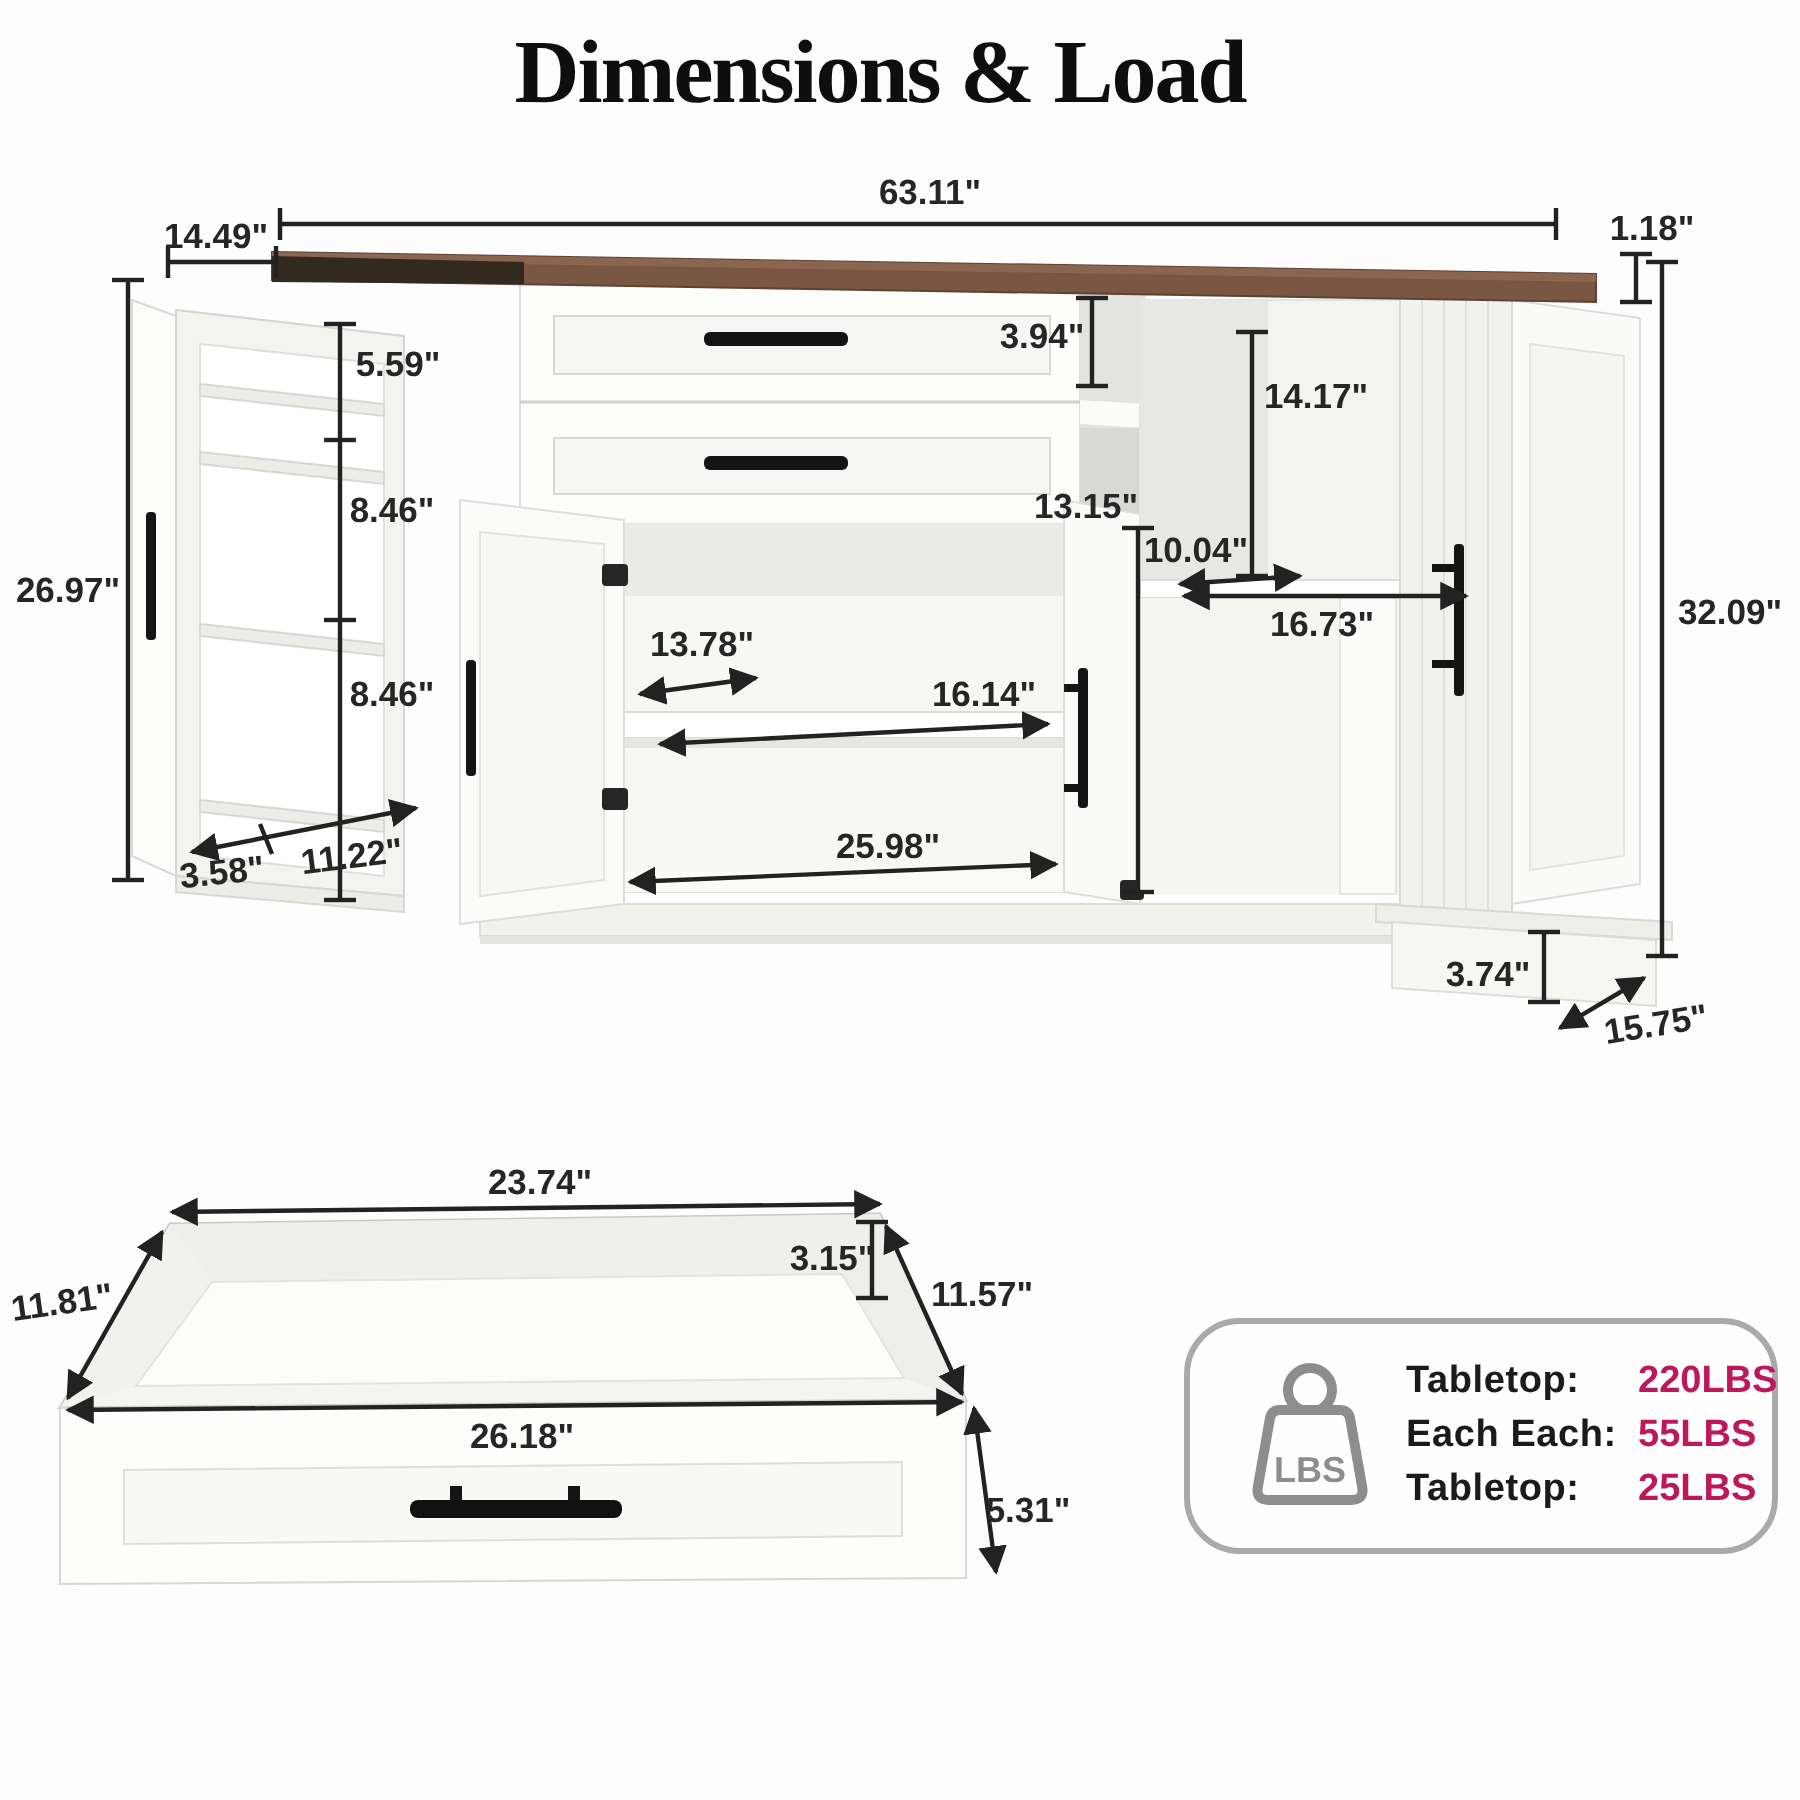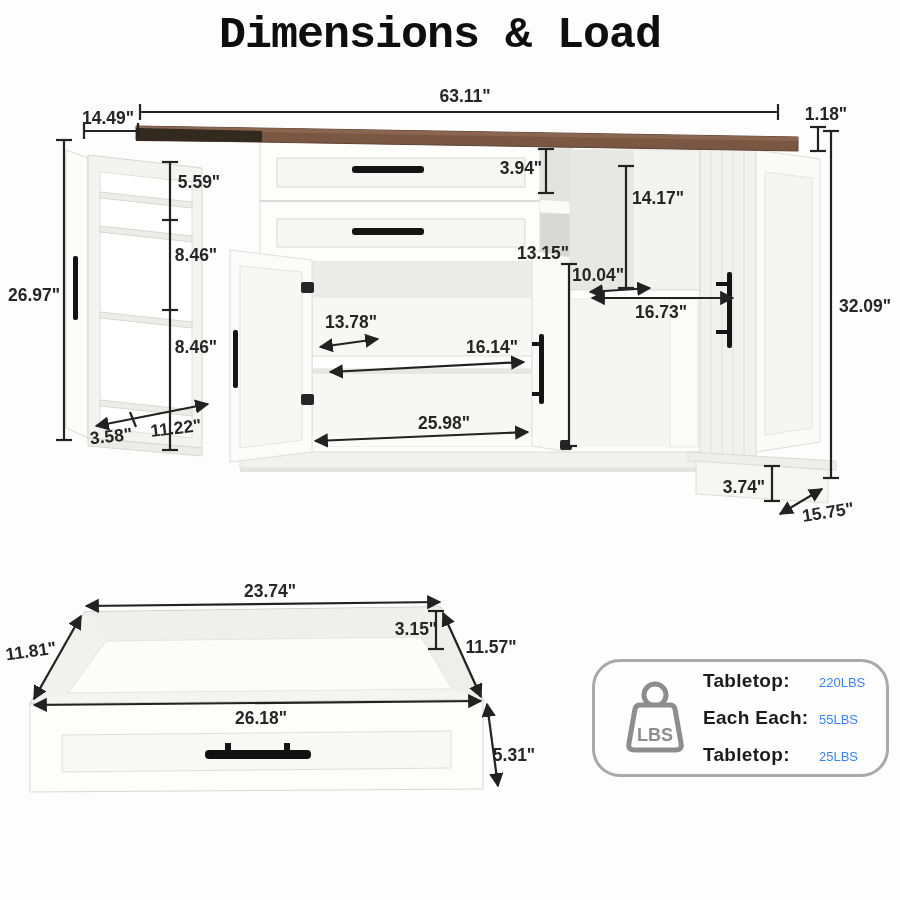--- a/index.html
+++ b/index.html
@@ -1,31 +1,31 @@
 <!DOCTYPE html>
 <html><head>
 <meta charset="utf-8">
 <style>
   html,body{margin:0;padding:0;}
   body{width:900px;height:900px;position:relative;background:#fdfdfd;overflow:hidden;
        font-family:"Liberation Sans", sans-serif;}
   .page{position:absolute;inset:0;}
   h1.title{position:absolute;left:0;top:10px;width:880px;margin:0;text-align:center;
        font-size:45px;font-weight:800;color:#0e0e0e;letter-spacing:-1px;
-       font-family:Liberation Mono, monospace;}
+       font-family:Liberation Serif, serif;}
   svg.art{position:absolute;left:0;top:0;width:900px;height:900px;}
   .dim{position:absolute;font-size:17.5px;font-weight:600;color:#262626;white-space:nowrap;
        text-align:center;line-height:19px;}
   .load-box{position:absolute;left:592px;top:659px;width:291px;height:112px;
        border:3px solid #a9a9a9;border-radius:28px;background:#fefefe;display:flex;align-items:center;}
   .lbs-icon{width:64px;height:80px;margin-left:28px;flex:0 0 auto;}
-  .load-rows{margin-left:16px;display:flex;flex-direction:column;gap:15px;}
+  .load-rows{margin-left:16px;display:flex;flex-direction:column;gap:5px;}
   .load-row{display:flex;align-items:baseline;}
   .ll{display:inline-block;width:116px;font-size:19px;font-weight:700;color:#1b1b1b;letter-spacing:.3px;}
-  .lv{font-size:13px;font-weight:400;color:#3b82f6;}
+  .lv{font-size:19px;font-weight:700;color:#be185d;}
 </style>
 </head>
 <body>
 
 <div class="page">
 
   <h1 class="title">Dimensions &amp; Load</h1>
 
   <svg class="art" viewBox="0 0 900 900">
     <defs>

